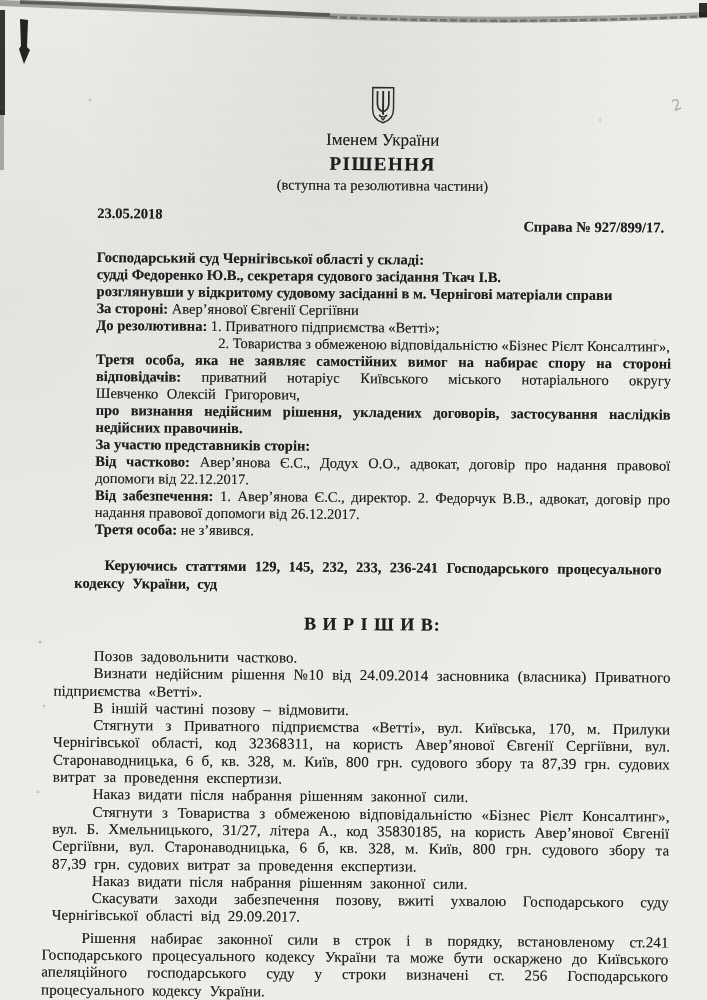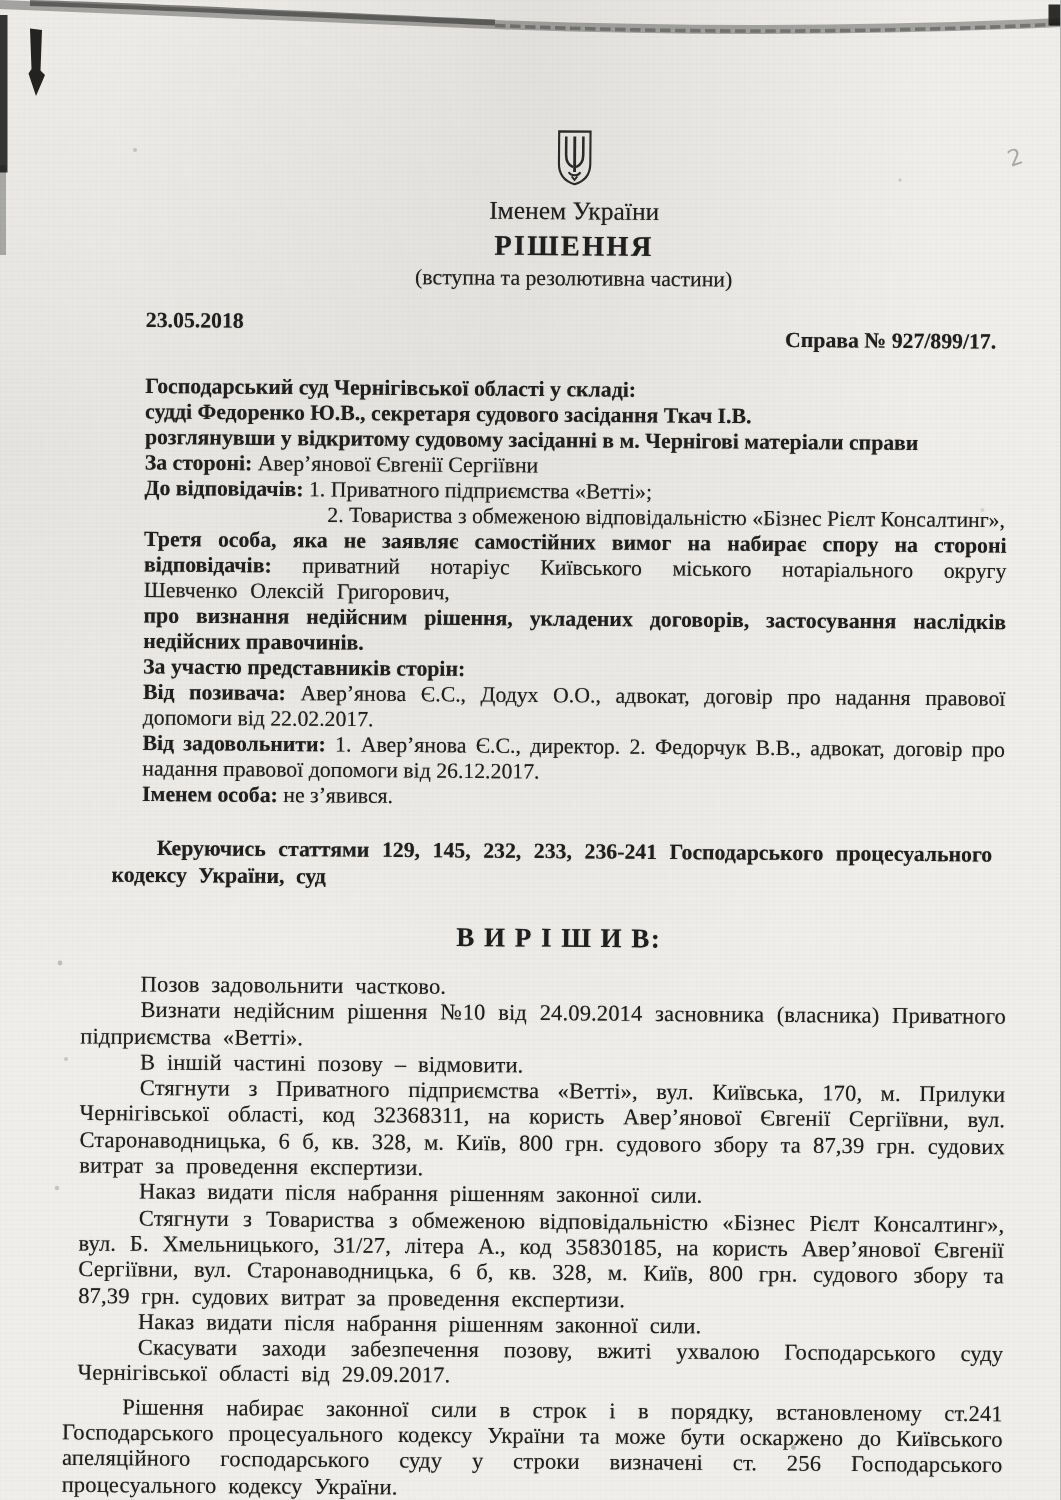--- a/index.html
+++ b/index.html
@@ -111,28 +111,28 @@
     <div class="meta">
       <span class="date">23.05.2018</span>
       <span class="case">Справа № 927/899/17.</span>
     </div>
 
     <div class="intro">
       <p class="b">Господарський суд Чернігівської області у складі:</p>
       <p class="b">судді Федоренко Ю.В., секретаря судового засідання Ткач І.В.</p>
       <p class="b">розглянувши у відкритому судовому засіданні в м. Чернігові матеріали справи</p>
       <p><span class="b">За стороні:</span> <span>Авер’янової Євгенії Сергіївни</span></p>
-      <p><span class="b">До відповідачів:</span> <span>1. Приватного підприємства «Ветті»;</span></p>
+      <p><span class="b">До резолютивна:</span> <span>1. Приватного підприємства «Ветті»;</span></p>
       <p class="d2">2. Товариства з обмеженою відповідальністю «Бізнес Рієлт Консалтинг»,</p>
       <p class="just wide"><span class="b">Третя особа, яка не заявляє самостійних вимог на набирає спору на стороні відповідачів:</span> <span>приватний нотаріус Київського міського нотаріального округу Шевченко Олексій Григорович,</span></p>
       <p class="b just">про визнання недійсним рішення, укладених договорів, застосування наслідків недійсних правочинів.</p>
       <p class="b">За участю представників сторін:</p>
-      <p class="just"><span class="b">Від позивача:</span> <span>Авер’янова Є.С., Додух О.О., адвокат, договір про надання правової допомоги від 22.02.2017.</span></p>
-      <p class="just"><span class="b">Від задовольнити:</span> <span>1. Авер’янова Є.С., директор. 2. Федорчук В.В., адвокат, договір про надання правової допомоги від 26.12.2017.</span></p>
-      <p><span class="b">Іменем особа:</span> <span>не з’явився.</span></p>
+      <p class="just"><span class="b">Від частково:</span> <span>Авер’янова Є.С., Додух О.О., адвокат, договір про надання правової допомоги від 22.12.2017.</span></p>
+      <p class="just"><span class="b">Від забезпечення:</span> <span>1. Авер’янова Є.С., директор. 2. Федорчук В.В., адвокат, договір про надання правової допомоги від 26.12.2017.</span></p>
+      <p><span class="b">Третя особа:</span> <span>не з’явився.</span></p>
     </div>
 
     <p class="guided">Керуючись статтями 129, 145, 232, 233, 236-241 Господарського процесуального кодексу України, суд</p>
 
     <div class="decided">В И Р І Ш И В:</div>
 
     <div class="resolution">
       <p>Позов задовольнити частково.</p>
       <p>Визнати недійсним рішення №10 від 24.09.2014 засновника (власника) Приватного підприємства «Ветті».</p>
       <p>В іншій частині позову – відмовити.</p>

